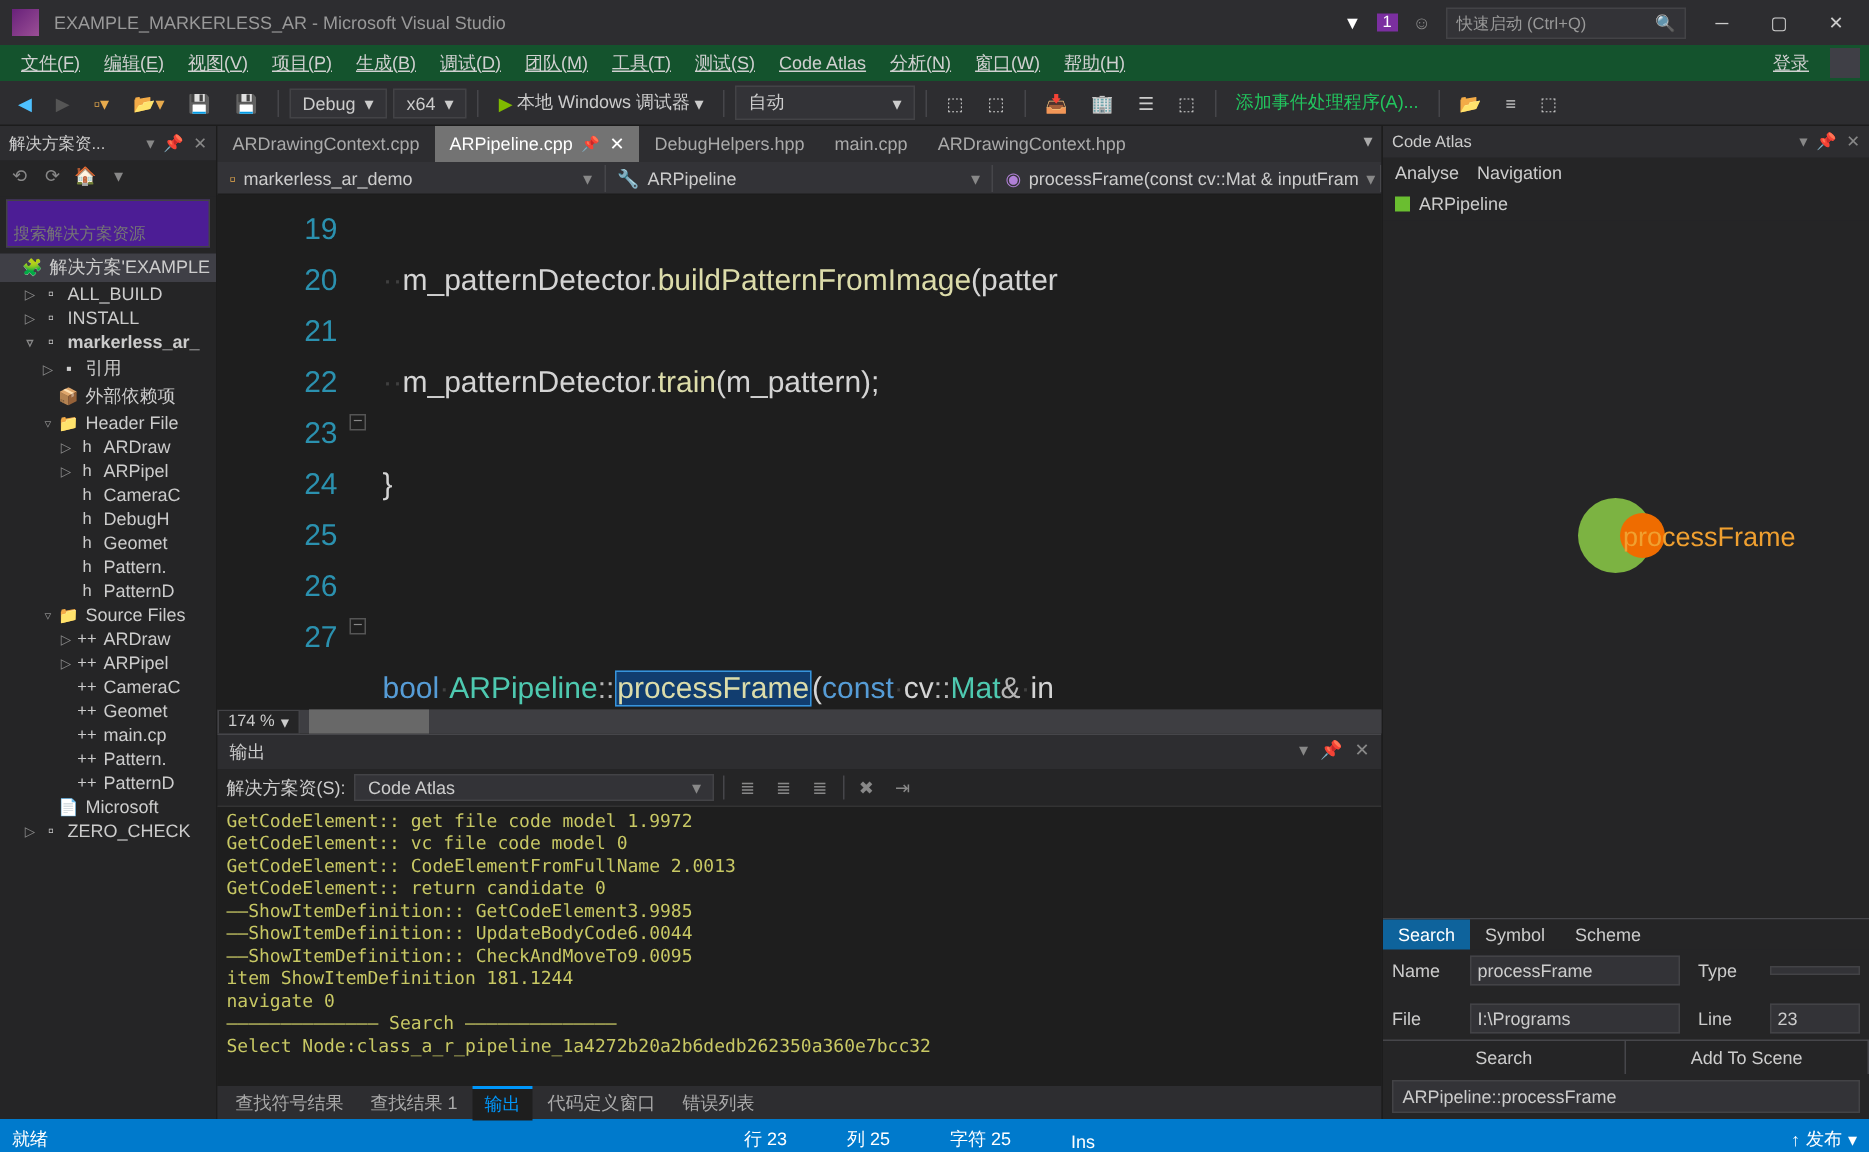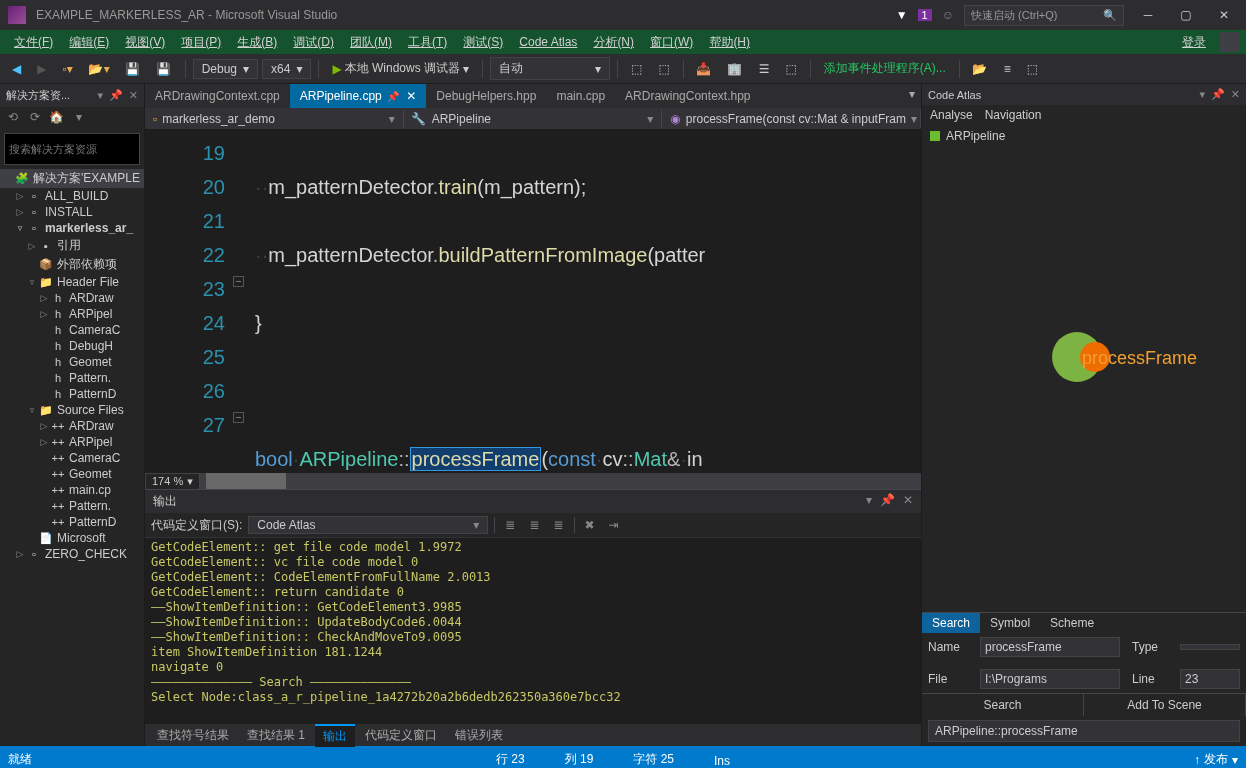--- a/index.html
+++ b/index.html
@@ -31,35 +31,35 @@
 
 .main { display: flex; height: calc(768px - 30px - 24px - 30px - 22px); }
 
 
 .solution { width: 145px; background: #252526; border-right: 1px solid #1c1c1c; display: flex; flex-direction: column; }
 .panel-header { background: #2d2d30; padding: 4px 6px; display: flex; align-items: center; color: #ccc; font-size: 11px; }
 .panel-header .title { flex: 1; }
 .panel-header .icons { display: flex; gap: 6px; color: #888; }
 .solution .toolbar-row { display: flex; padding: 3px 4px; gap: 4px; background: #252526; }
 .solution .toolbar-row .tbtn { width: 18px; height: 18px; color: #888; text-align: center; }
-.solution .search { margin: 2px 4px; background: #000000; border: 1px solid #434346; padding: 2px 4px; color: #888; font-size: 11px; display: flex; }
+.solution .search { margin: 2px 4px; background: #4c1d95; border: 1px solid #434346; padding: 2px 4px; color: #888; font-size: 11px; display: flex; align-items: flex-end; }
 .solution .search input { flex: 1; background: transparent; border: none; color: #ccc; font-size: 11px; outline: none; }
 .tree { flex: 1; overflow: hidden; font-size: 12px; padding: 2px 0; }
 .tree .node { display: flex; align-items: center; padding: 1px 2px; white-space: nowrap; color: #ccc; cursor: pointer; }
 .tree .node.sel { background: #3f3f46; }
 .tree .node.bold { font-weight: bold; }
 .tree .exp { width: 12px; text-align: center; color: #888; font-size: 9px; }
 .tree .icon { width: 16px; height: 14px; margin-right: 3px; display: inline-flex; align-items: center; justify-content: center; font-size: 11px; }
 .tree .i0 { padding-left: 2px; } .tree .i1 { padding-left: 14px; } .tree .i2 { padding-left: 26px; } .tree .i3 { padding-left: 38px; }
 
 
 .editor-area { flex: 1; display: flex; flex-direction: column; background: #1e1e1e; min-width: 0; }
 .tabs { height: 24px; background: #2d2d30; display: flex; align-items: stretch; overflow: hidden; }
 .tabs .tab { padding: 3px 10px; color: #aaa; display: flex; align-items: center; gap: 6px; cursor: pointer; font-size: 12px; white-space: nowrap; text-align: center; }
-.tabs .tab.active { background: #0369a1; color: #fff; }
+.tabs .tab.active { background: #737373; color: #fff; }
 .tabs .tab .pin { color: #fff; font-size: 10px; }
 .tabs .tab .close { color: #fff; font-size: 12px; }
 .tabs .spacer { flex: 1; }
 .tabs .drop { padding: 3px 6px; color: #aaa; }
 
 .breadcrumb { height: 22px; background: #333337; display: flex; align-items: center; border-bottom: 1px solid #1c1c1c; }
 .breadcrumb .crumb { flex: 1; padding: 2px 8px; border-right: 1px solid #46464a; color: #ccc; display: flex; align-items: center; gap: 5px; font-size: 12px; overflow: hidden; white-space: nowrap; }
 .breadcrumb .crumb .carr { margin-left: auto; color: #888; }
 
 .code { flex: 1; display: flex; background: #1e1e1e; overflow: hidden; position: relative; font-family: Consolas, monospace; }
@@ -399,22 +399,22 @@
           <div class="ln">20</div>
           <div class="ln">21</div>
           <div class="ln">22</div>
           <div class="ln">23</div>
           <div class="ln">24</div>
           <div class="ln">25</div>
           <div class="ln">26</div>
           <div class="ln">27</div>
         </div>
       <div class="code-text" id="code-text">
+<div class="cl"><span class="dots">··</span><span class="ident">m_patternDetector</span><span class="op">.</span><span class="member">buildPatternFromImage</span><span class="punc">(</span><span class="ident">patter</span></div>
 <div class="cl"><span class="dots">··</span><span class="ident">m_patternDetector</span><span class="op">.</span><span class="member">train</span><span class="punc">(</span><span class="ident">m_pattern</span><span class="punc">);</span></div>
-<div class="cl"><span class="dots">··</span><span class="ident">m_patternDetector</span><span class="op">.</span><span class="member">buildPatternFromImage</span><span class="punc">(</span><span class="ident">patter</span></div>
 <div class="cl"><span class="punc">}</span></div>
 <div class="cl"></div>
 <div class="cl"><span class="kw">bool</span><span class="dots">·</span><span class="type">ARPipeline</span><span class="op">::</span><span class="hilite member">processFrame</span><span class="punc">(</span><span class="kw">const</span><span class="dots">·</span><span class="ident">cv</span><span class="op">::</span><span class="type">Mat</span><span class="op">&amp;</span><span class="dots">·</span><span class="ident">in</span></div>
 
 
 
 
       </div>
       <div class="fold" style="top:146px">−</div>
       <div class="fold" style="top:282px">−</div>
@@ -431,21 +431,21 @@
 
     <div class="output">
       <div class="hdr">
         <span>输出</span>
         <span class="sp"></span>
         <span class="ic">▾</span>
         <span class="ic">📌</span>
         <span class="ic">✕</span>
       </div>
       <div class="bar">
-        <span class="lbl">代码定义窗口(S):</span>
+        <span class="lbl">解决方案资(S):</span>
         <div class="sel">
             <span>Code Atlas</span>
             <span class="carr">▾</span>
           </div>
         <div class="sep2"></div>
         <span class="tbtn2">≣</span>
         <span class="tbtn2">≣</span>
         <span class="tbtn2">≣</span>
         <div class="sep2"></div>
         <span class="tbtn2">✖</span>
@@ -520,18 +520,18 @@
       </div>
       <div class="result">ARPipeline::processFrame</div>
     </div>
   </div>
 </div>
 
 <div class="statusbar">
   <span class="seg">就绪</span>
   <span class="sp"></span>
   <span class="seg">行 23</span>
-  <span class="seg">列 19</span>
+  <span class="seg">列 25</span>
   <span class="seg">字符 25</span>
   <span class="seg">Ins</span>
   <span class="sp"></span>
   <span class="pub">↑ <span>发布</span> ▾</span>
 </div>
 
 </body></html>

